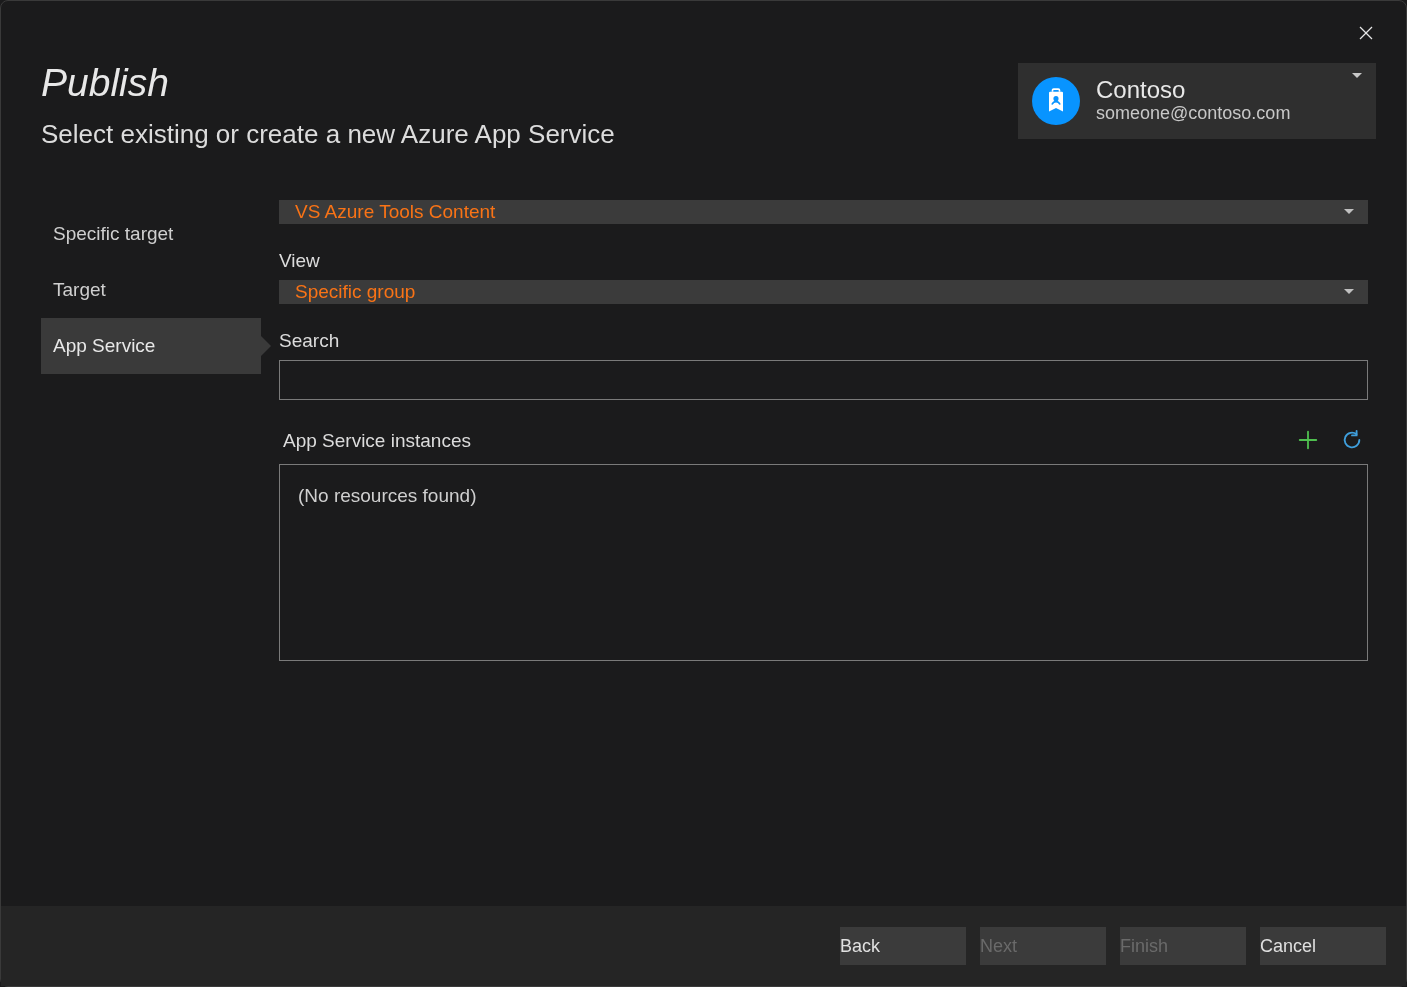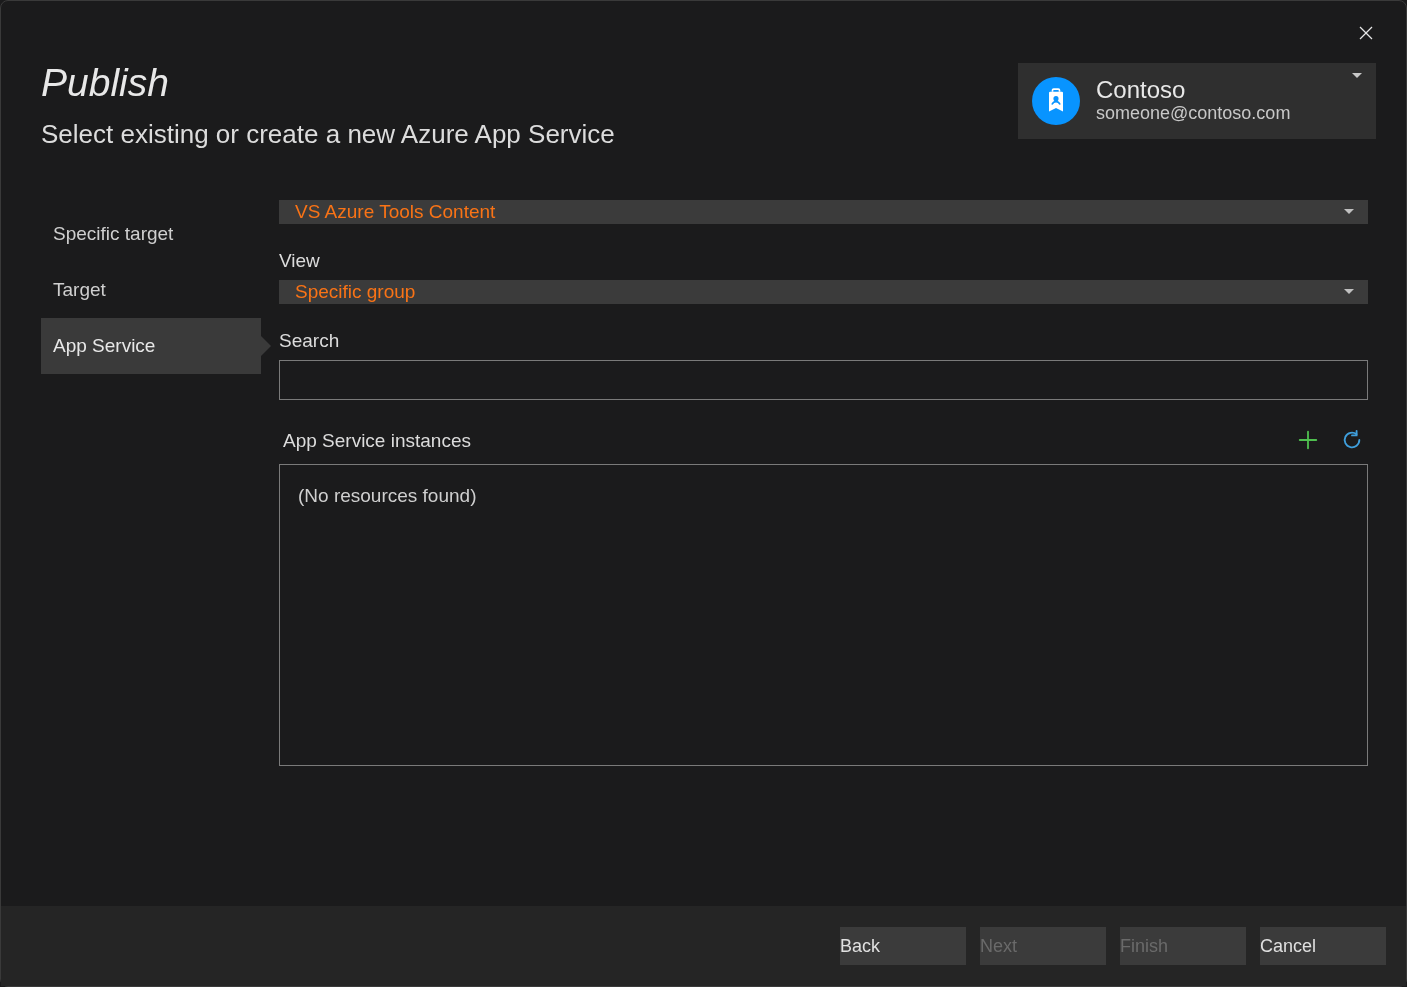--- a/index.html
+++ b/index.html
@@ -185,21 +185,21 @@
     cursor: pointer;
     display: flex;
     align-items: center;
     justify-content: center;
   }
   .icon-add svg { stroke: #4fbf4f; }
   .icon-refresh svg { stroke: #3f9fdc; fill: none; }
 
   .instances-list {
     width: 100%;
-    height: 302px;
+    height: 197px;
     border: 1px solid #7a7a7a;
     padding: 20px 18px;
     font-size: 19px;
     color: #cfcfcf;
     background: #1b1b1c;
   }
 
   .footer {
     position: absolute;
     bottom: 0;

